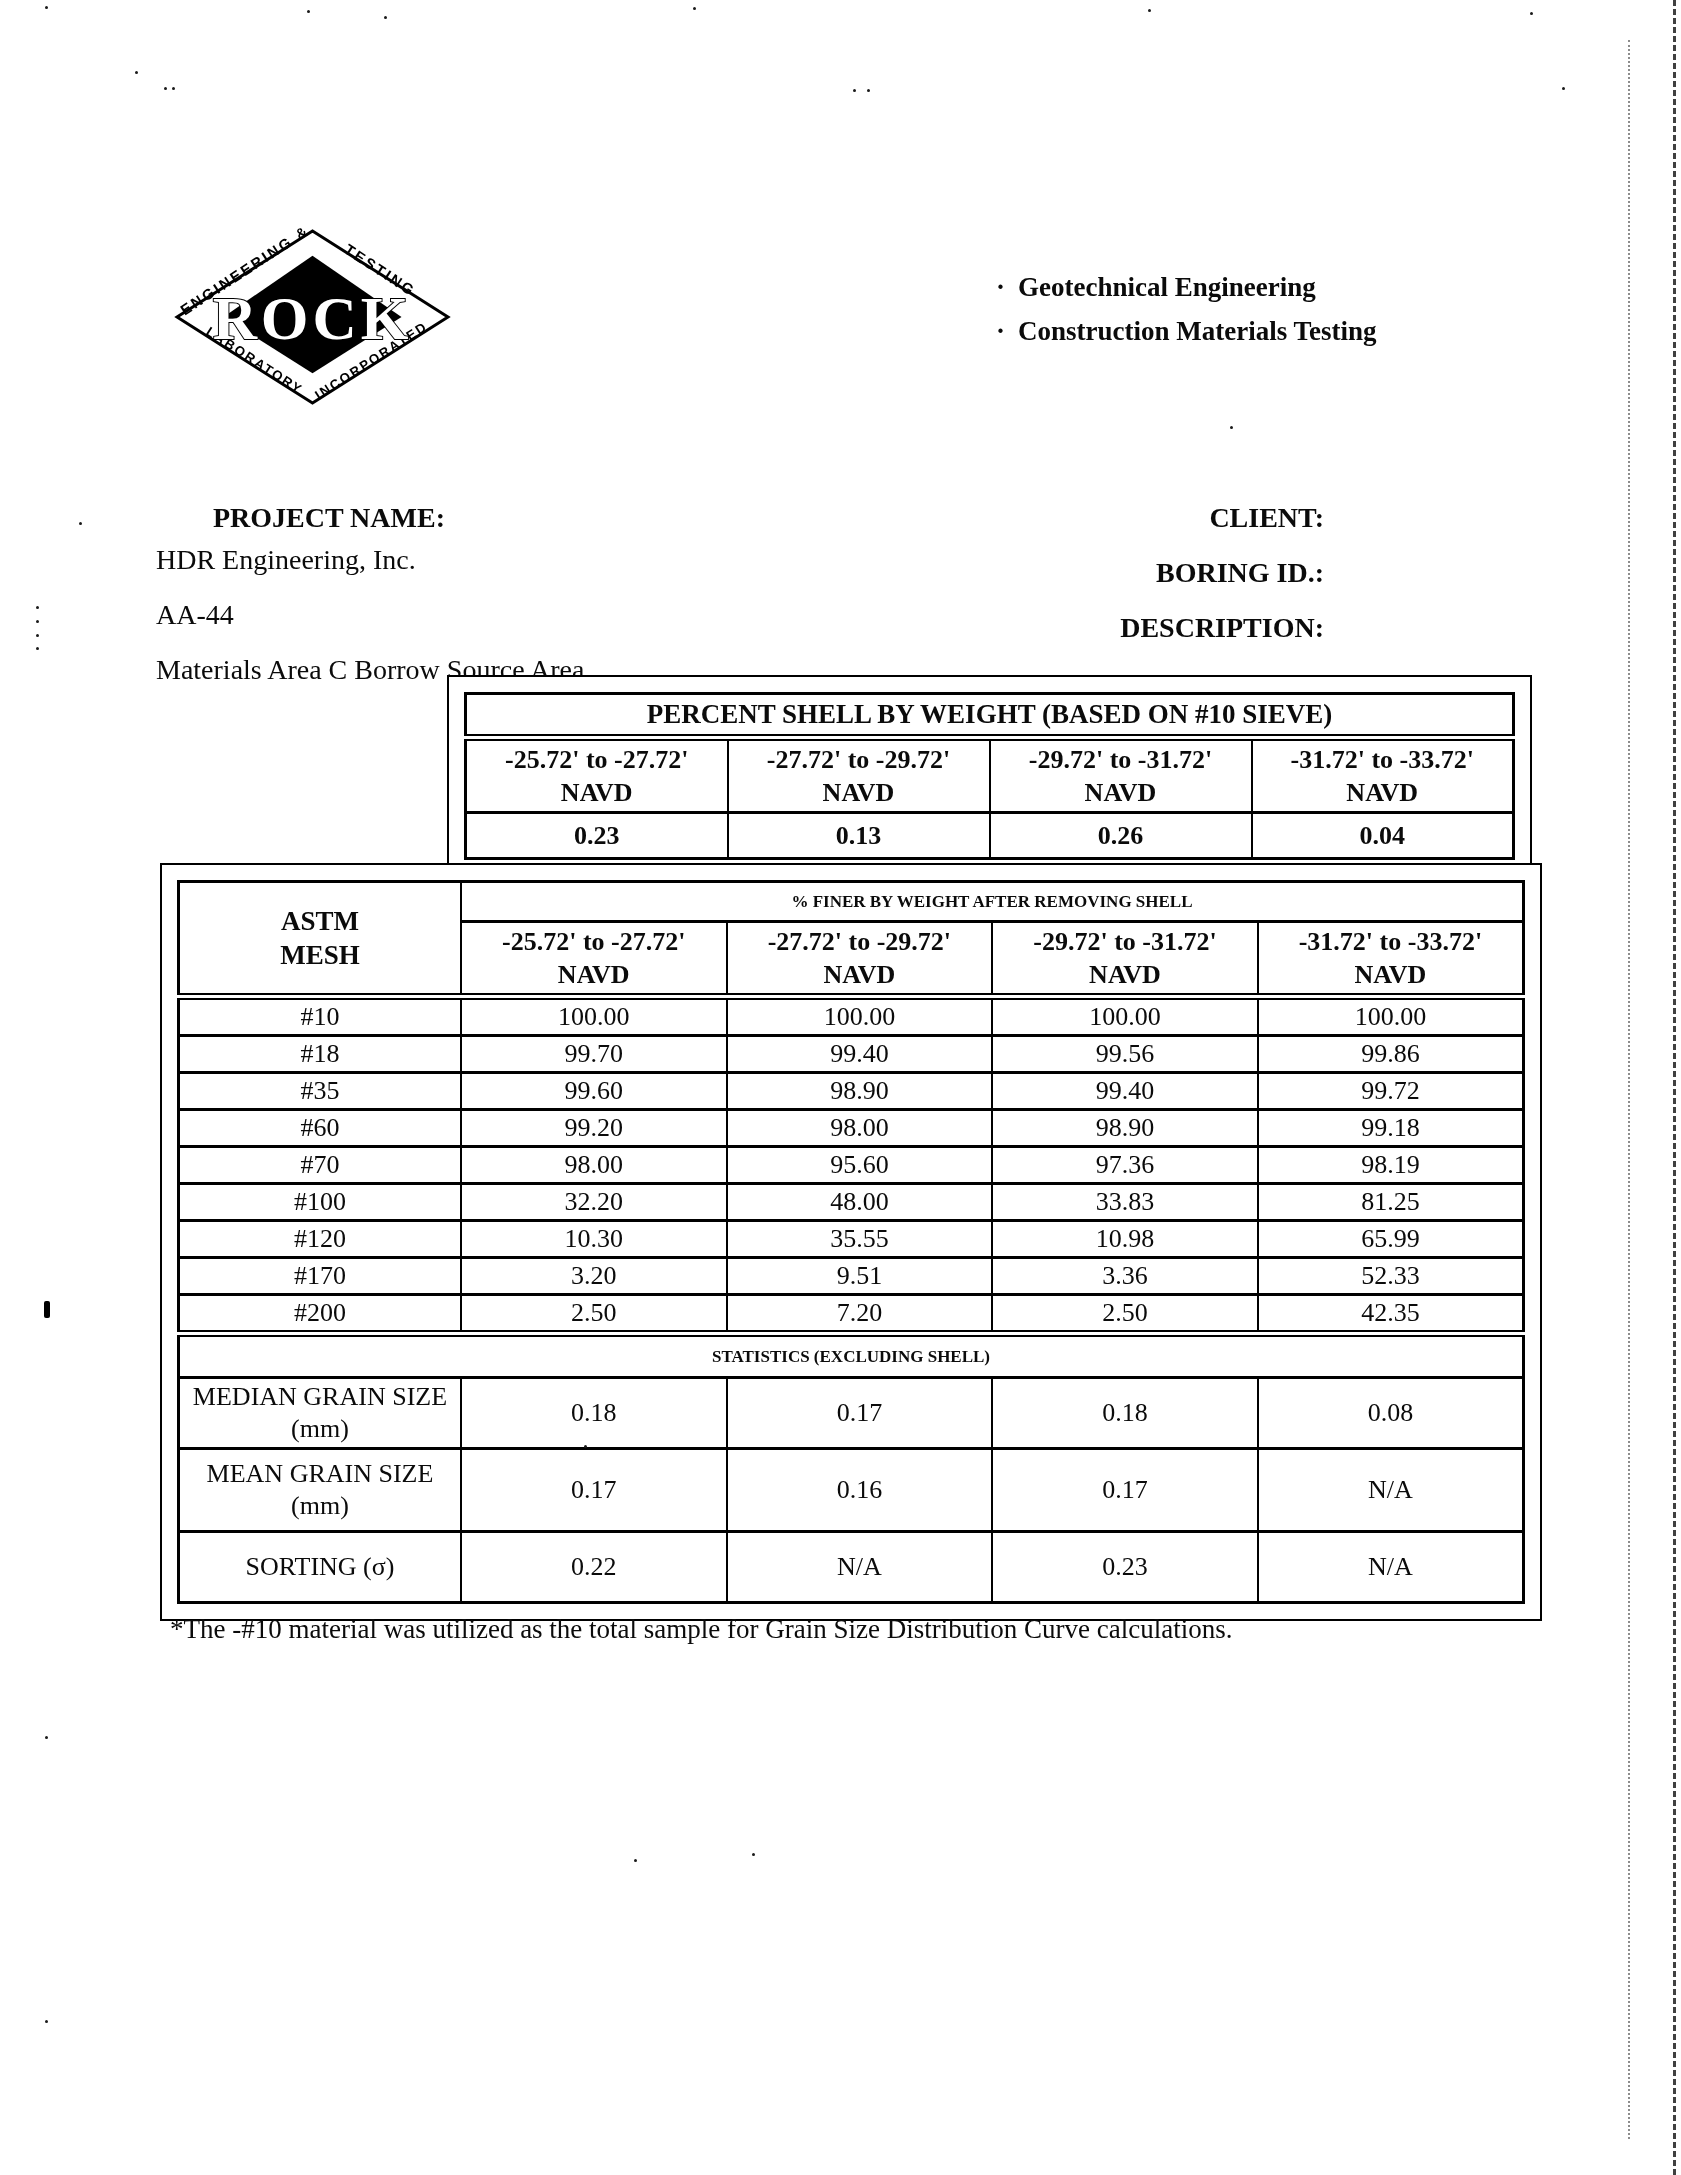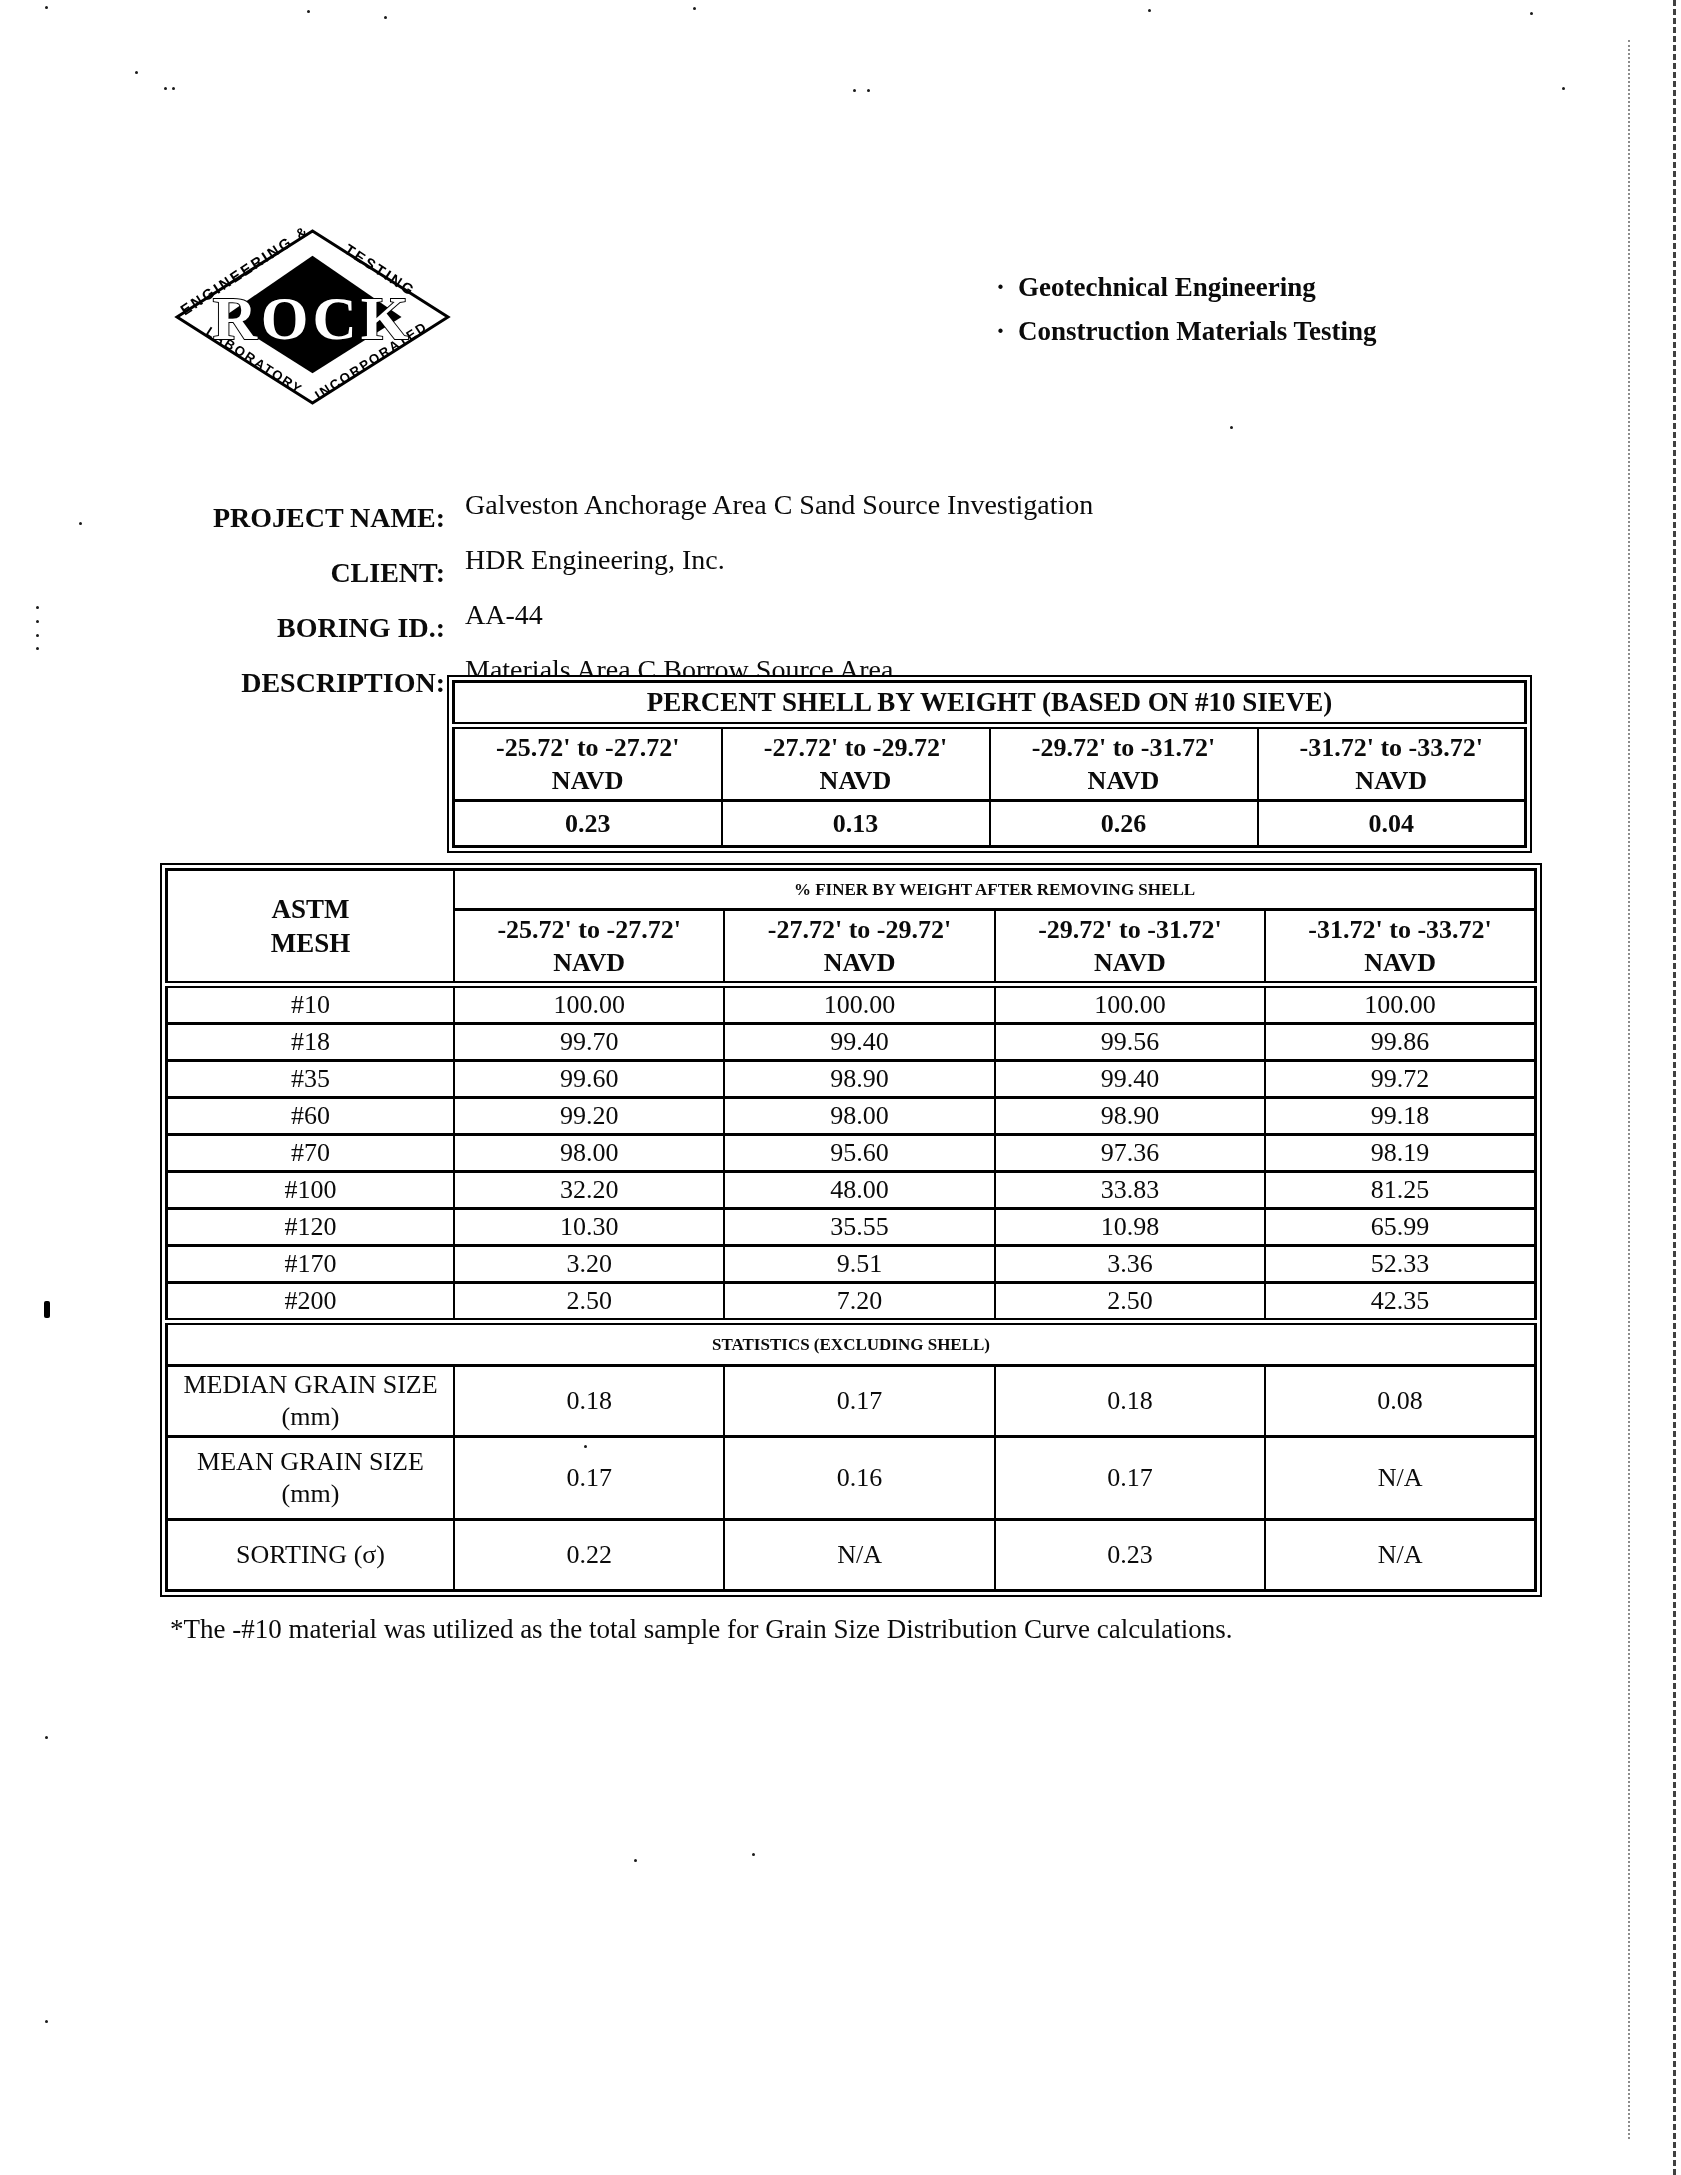--- a/index.html
+++ b/index.html
@@ -44,21 +44,21 @@
   
   .project {
     position: absolute; left: 156px; top: 489px; width: 1168px;
     display: grid; grid-template-columns: 289px 1fr; column-gap: 20px; row-gap: 10px;
     font-size: 28px; line-height: 32px;
   }
   .plabel { font-weight: 700; text-align: right; white-space: nowrap; margin-top: 13px; }
   .pvalue { text-align: left; white-space: nowrap; }
 
   
-  .twrap { position: absolute; border: 2px solid #000; padding: 3px; background: #fff; }
+  .twrap { position: absolute; border: 2px solid #000; padding: 15px; background: #fff; }
   .twrap table { border-collapse: collapse; width: 100%; table-layout: fixed; border: 3px solid #000; }
   .twrap th, .twrap td {
     border: 2px solid #000;
     border-top-width: 3px; border-bottom-width: 3px;
     text-align: center; vertical-align: middle;
     padding: 2px 8px; font-size: 26px;
   }
   .twrap th { font-weight: 700; }
   .twrap td { font-weight: 400; }
   td.bold { font-weight: 700; }
@@ -118,21 +118,20 @@
     <div class="svc">
       <span class="bullet">·</span><span>Geotechnical Engineering</span>
     </div>
     <div class="svc">
       <span class="bullet">·</span><span>Construction Materials Testing</span>
     </div>
   </div>
 
   <div class="project">
     <div class="plabel">PROJECT NAME:</div>
-    <div class="pvalue">Galveston Anchorage Area C Sand Source Investigation</div>
     <div class="plabel">CLIENT:</div>
     <div class="pvalue">HDR Engineering, Inc.</div>
     <div class="plabel">BORING ID.:</div>
     <div class="pvalue">AA-44</div>
     <div class="plabel">DESCRIPTION:</div>
     <div class="pvalue">Materials Area C Borrow Source Area</div>
   </div>
 
   <div class="twrap shell">
     <table>

